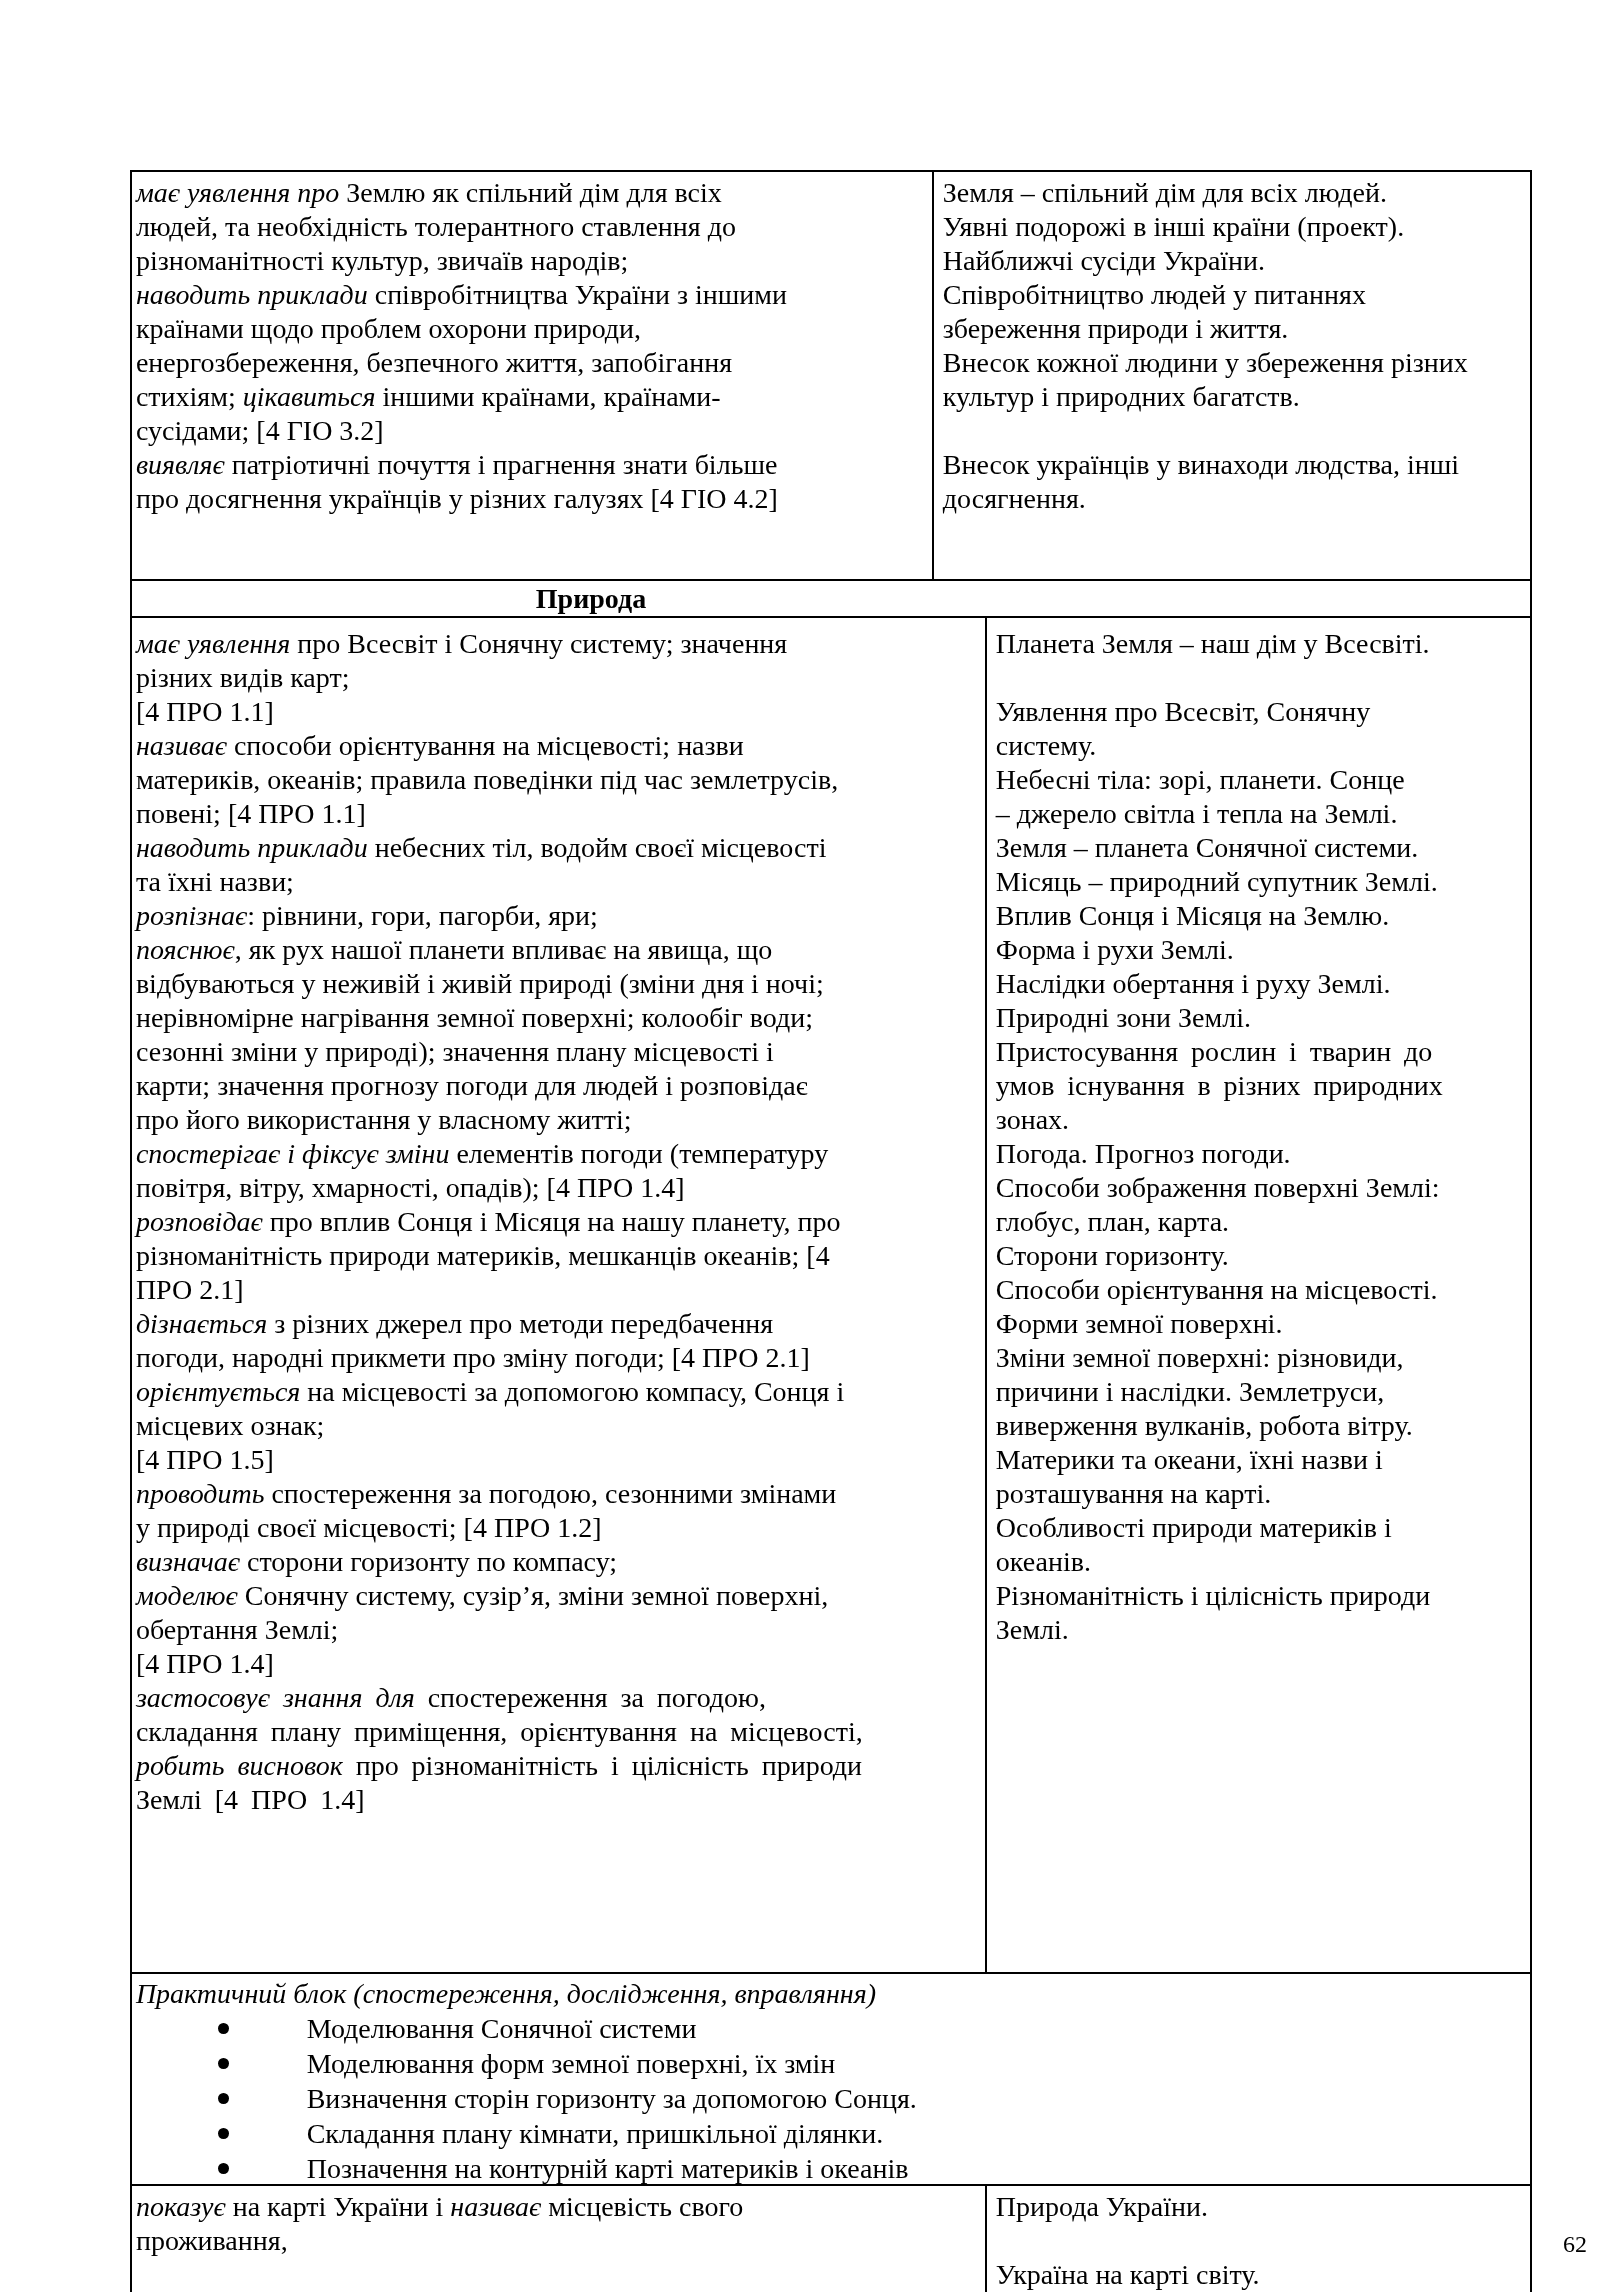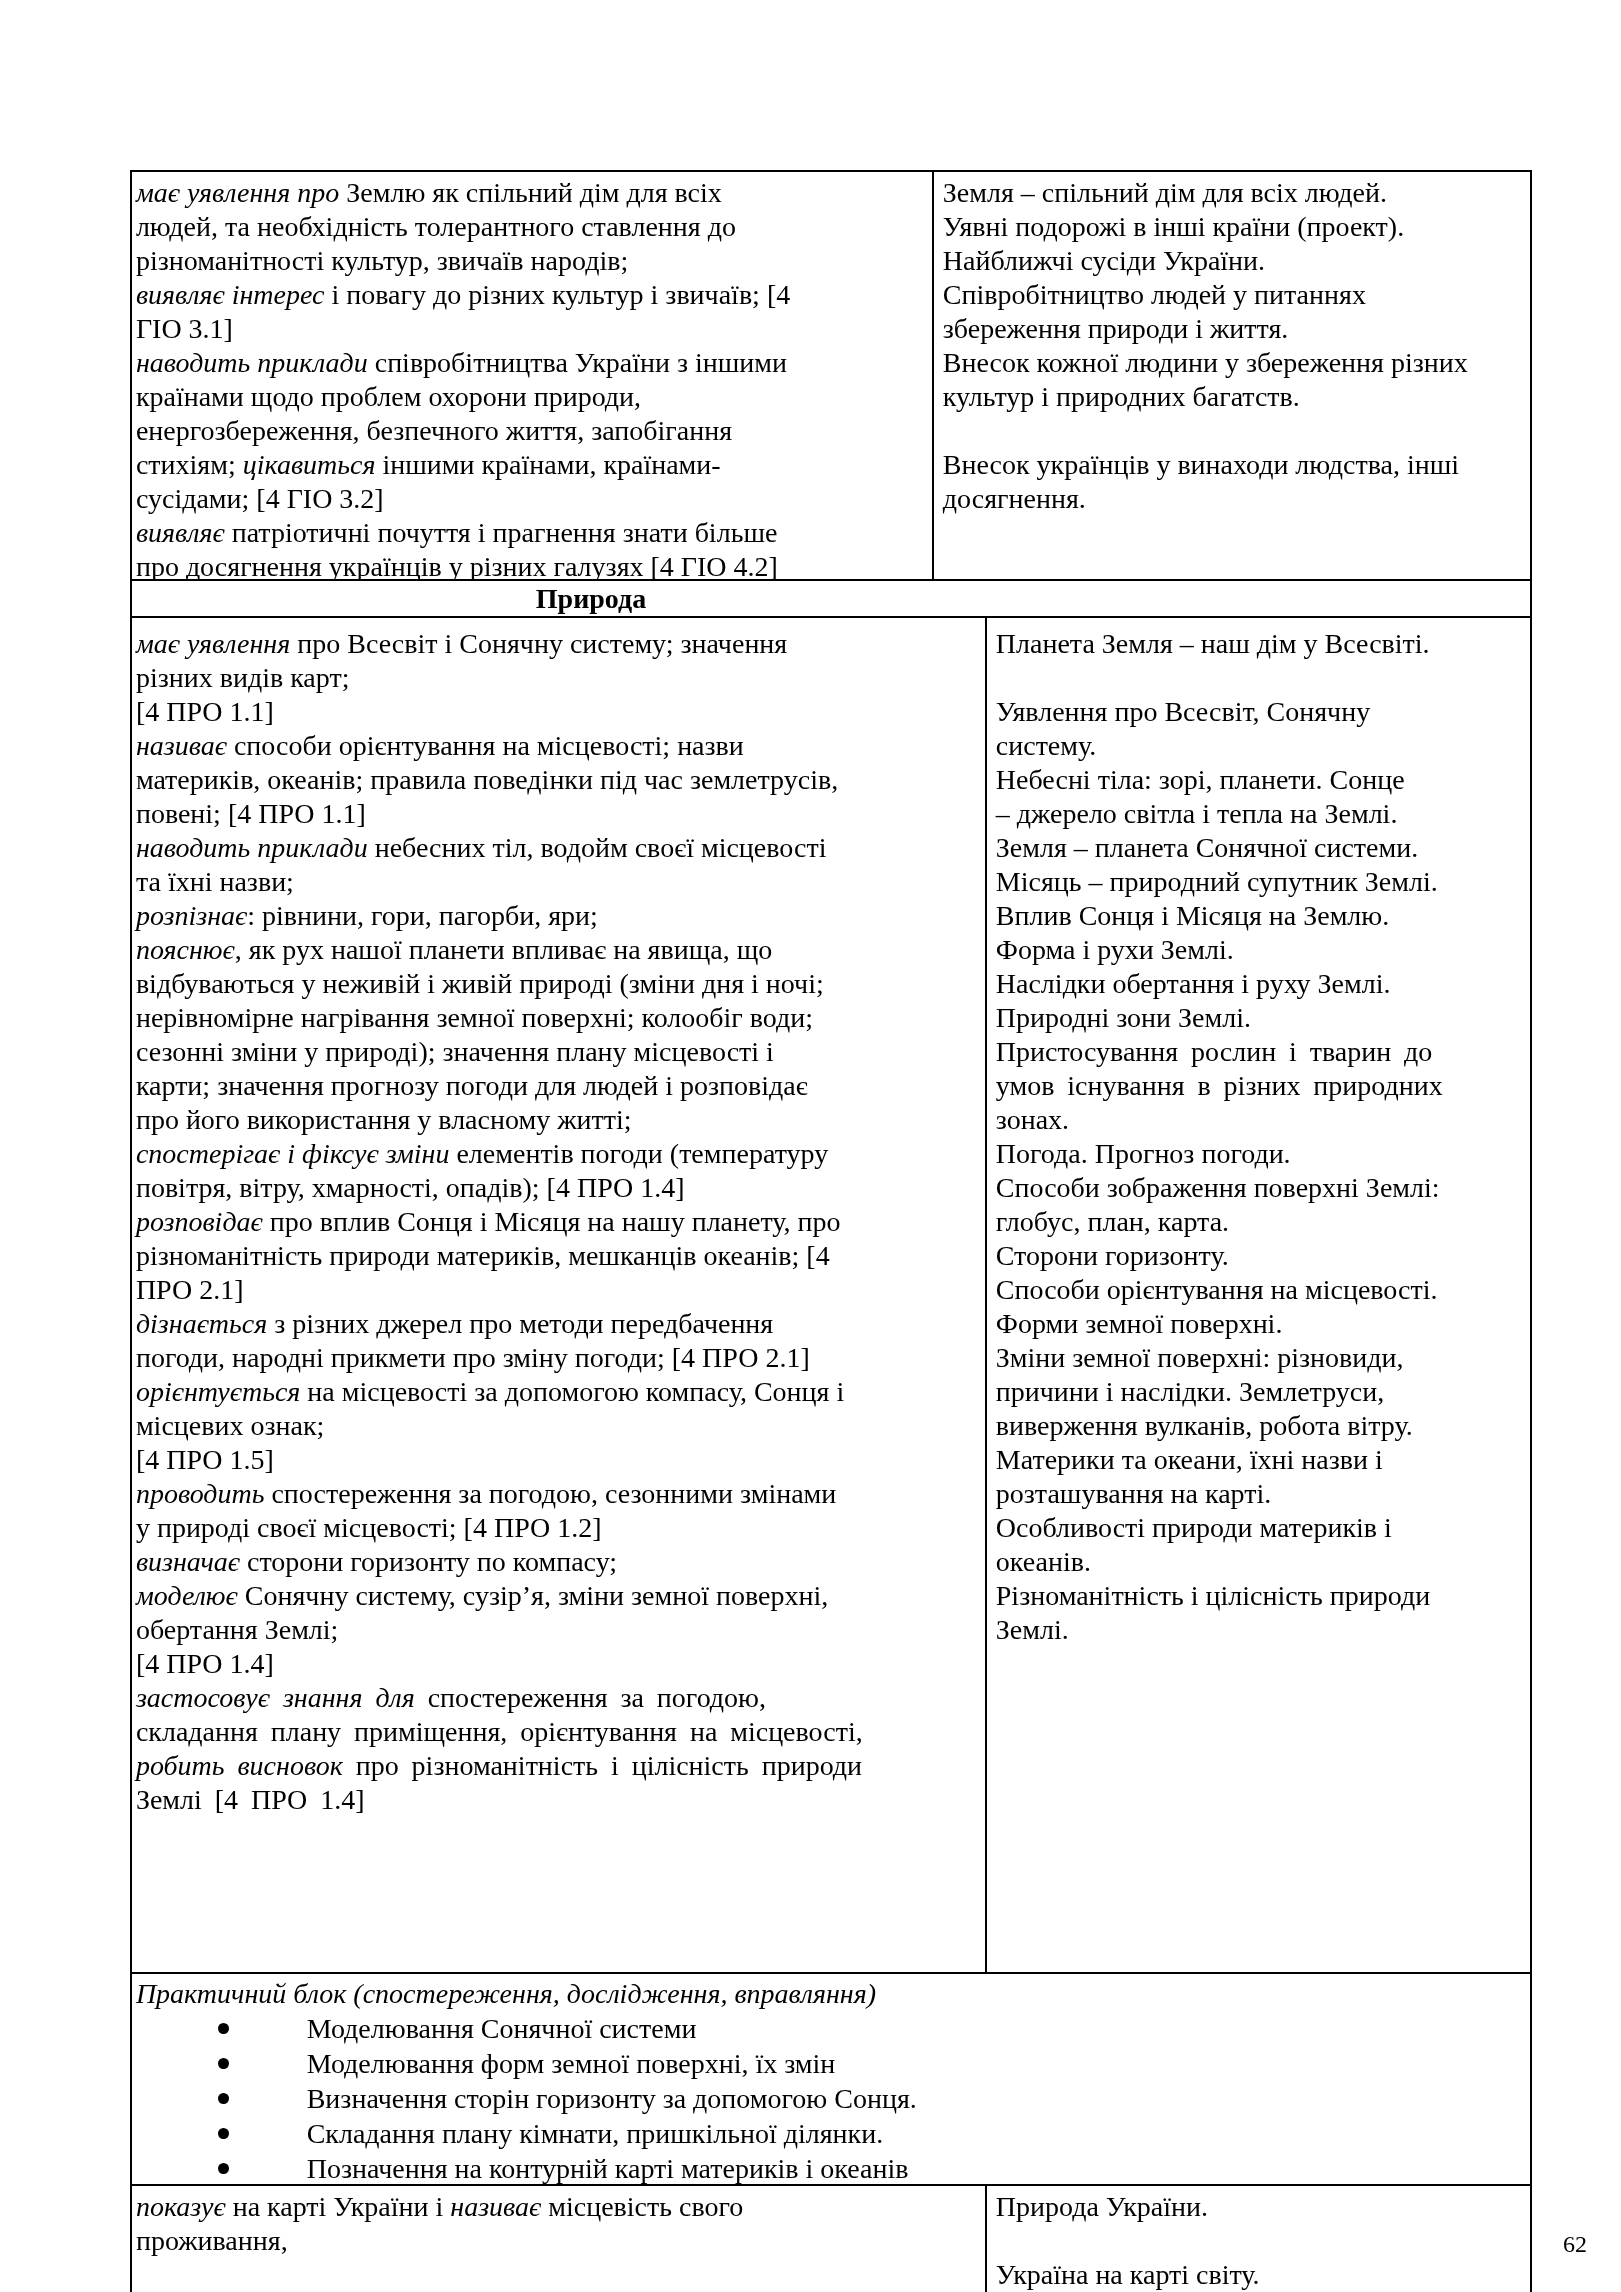--- a/index.html
+++ b/index.html
@@ -84,22 +84,20 @@
 <body>
 
 <div class="page">
   <div class="doc-table">
 
     <div class="row r1">
       <div class="cell left">
           <div class="para"><span class="it">має уявлення про </span><span>Землю як спільний дім для всіх
 людей, та необхідність толерантного ставлення до
 різноманітності культур, звичаїв народів;</span></div>
-          <div class="para"><span class="it">виявляє інтерес </span><span>і повагу до різних культур і звичаїв; [4
-ГІО 3.1]</span></div>
           <div class="para"><span class="it">наводить приклади </span><span>співробітництва України з іншими
 країнами щодо проблем охорони природи,
 енергозбереження, безпечного життя, запобігання
 стихіям; </span><span class="it">цікавиться </span><span>іншими країнами, країнами-
 сусідами; [4 ГІО 3.2]</span></div>
           <div class="para"><span class="it">виявляє </span><span>патріотичні почуття і прагнення знати більше
 про досягнення українців у різних галузях [4 ГІО 4.2]</span></div>
         </div>
       <div class="cell right">
           <div class="para"><span>Земля – спільний дім для всіх людей.

